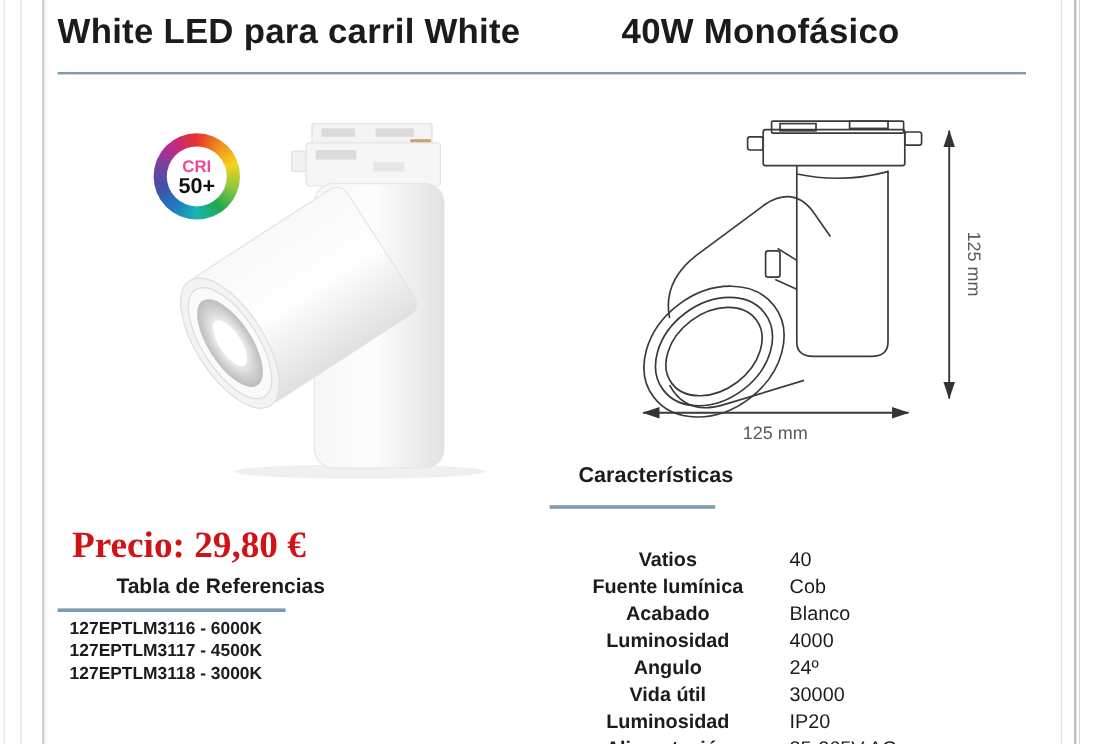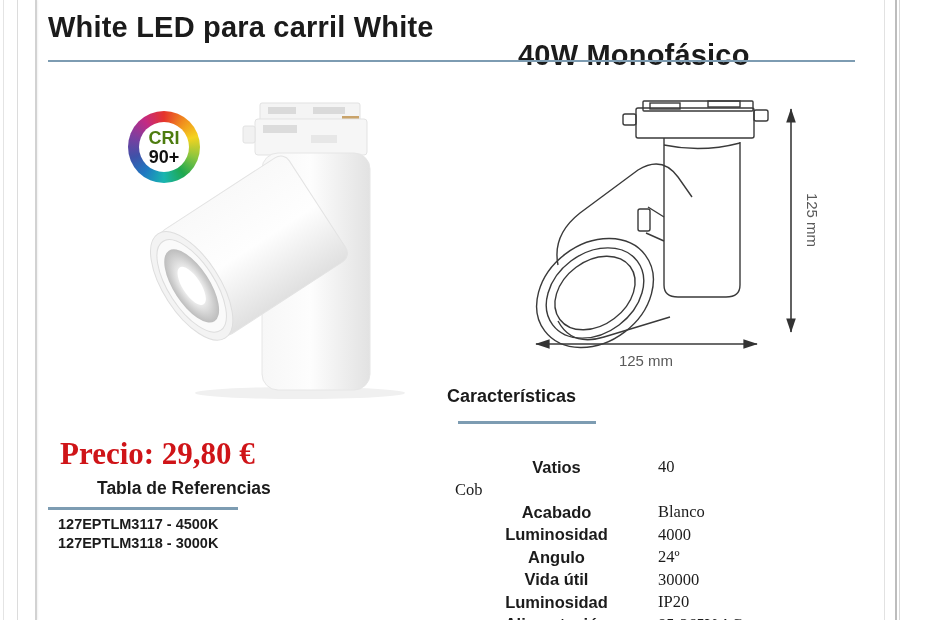--- a/index.html
+++ b/index.html
@@ -19,48 +19,48 @@
   .edge{position:absolute;top:0;bottom:0;}
   .edge.e1{left:3px;width:1px;background:#e4e4e4;}
   .edge.e2{left:17px;width:1px;background:#dcdcdc;}
   .edge.e3{left:35px;width:2px;background:#d2d2d2;box-shadow:1px 0 2px rgba(0,0,0,.06);}
   .edge.e4{left:884px;width:1px;background:#e2e2e2;}
   .edge.e5{left:895px;width:2px;background:#bdbdbd;}
   .edge.e6{left:899px;width:1px;background:#d8d8d8;}
 
   .title{position:absolute;top:11px;font-size:29px;font-weight:bold;letter-spacing:.2px;white-space:nowrap;}
   #title-left{left:48px;}
-  #title-right{left:518px;margin-top:28px;}
+  #title-right{left:518px;}
   .rule-top{position:absolute;left:48px;top:60px;width:807px;height:2px;background:var(--rule);}
 
   
   #photo{position:absolute;left:110px;top:95px;width:345px;height:305px;}
   #cri-badge{
     position:absolute;left:18px;top:16px;width:72px;height:72px;border-radius:50%;
     background:conic-gradient(#e5342c,#f08c1e,#f4d31f,#8dc63f,#1fa84f,#19b5b0,#1e7ac2,#3f51a8,#7b3fa0,#c32a84,#e5342c);
     display:flex;align-items:center;justify-content:center;
   }
   #cri-badge .inner{
     width:50px;height:50px;border-radius:50%;background:#fff;
     display:flex;flex-direction:column;align-items:center;justify-content:center;line-height:1;
   }
-  #cri-badge .t1{font-size:18px;font-weight:bold;color:#4d7c0f;}
+  #cri-badge .t1{font-size:14px;font-weight:bold;color:#ec4899;}
   #cri-badge .t2{font-size:18px;font-weight:bold;color:#111;margin-top:1px;}
 
   
   #drawing{position:absolute;left:520px;top:85px;width:330px;height:290px;}
   #drawing text{font-family:"Liberation Sans", sans-serif;font-size:15px;fill:var(--dim-text);}
 
   
-  #char-heading{position:absolute;left:447px;top:386px;font-size:18px;font-weight:bold;}
+  #char-heading{position:absolute;left:482px;top:386px;font-size:18px;font-weight:bold;}
   #char-rule{position:absolute;left:458px;top:421px;width:138px;height:3px;background:var(--rule);}
   #char-rows{position:absolute;left:455px;top:456px;width:430px;}
   .char-row{display:flex;height:22.5px;align-items:center;}
   .char-label{width:203px;font-weight:bold;font-size:16.5px;text-align:center;}
-  .char-value{font-size:16.5px;font-family:Liberation Serif, serif;}
+  .char-value{font-size:16.5px;}
 
   
   #price{
     position:absolute;left:60px;top:436px;
     font-family:"Liberation Serif", serif;font-weight:bold;
     font-size:31px;color:var(--price-red);white-space:nowrap;
   }
   #ref-heading{position:absolute;left:58px;top:478px;font-size:17.5px;font-weight:bold;margin-left:39px;}
   #ref-rule{position:absolute;left:48px;top:507px;width:190px;height:2.5px;background:var(--rule);}
   #ref-list{position:absolute;left:58px;top:515px;}
@@ -119,21 +119,21 @@
       <ellipse cx="82" cy="192" rx="28" ry="62" fill="#f3f3f3" stroke="#dedede"></ellipse>
       <ellipse cx="82" cy="192" rx="23" ry="53" fill="#fafafa" stroke="#dddddd"></ellipse>
       <ellipse cx="82" cy="192" rx="18" ry="42" fill="url(#reflGrad)"></ellipse>
       <ellipse cx="82" cy="192" rx="9" ry="22" fill="#ffffff"></ellipse>
     </g>
   </svg>
   
   <div id="cri-badge">
     <div class="inner">
       <span class="t1">CRI</span>
-      <span class="t2">90+</span>
+      <span class="t2">50+</span>
     </div>
   </div>
 </div>
 
 <div id="drawing">
   <svg width="330" height="290" viewBox="0 0 330 290">
     <defs>
       <marker id="arr" markerWidth="10" markerHeight="8" refX="8.5" refY="3" orient="auto-start-reverse">
         <path d="M0,0 L9,3 L0,6 z" fill="#333"></path>
       </marker>
@@ -167,32 +167,34 @@
     <text transform="rotate(90 287 135)" x="287" y="135" text-anchor="middle">125 mm</text>
     <text x="126" y="281" text-anchor="middle">125 mm</text>
   </svg>
 </div>
 
 <div id="price">Precio: 29,80 €</div>
 
 <div id="ref-heading">Tabla de Referencias</div>
 <div id="ref-rule"></div>
 <div id="ref-list">
+    <div class="ref-item">127EPTLM3116 - 6000K</div>
     <div class="ref-item">127EPTLM3117 - 4500K</div>
     <div class="ref-item">127EPTLM3118 - 3000K</div>
   </div>
 
 <div id="char-heading">Características</div>
 <div id="char-rule"></div>
 <div id="char-rows">
     <div class="char-row">
       <span class="char-label">Vatios</span>
       <span class="char-value">40</span>
     </div>
     <div class="char-row">
+      <span class="char-label">Fuente lumínica</span>
       <span class="char-value">Cob</span>
     </div>
     <div class="char-row">
       <span class="char-label">Acabado</span>
       <span class="char-value">Blanco</span>
     </div>
     <div class="char-row">
       <span class="char-label">Luminosidad</span>
       <span class="char-value">4000</span>
     </div>

